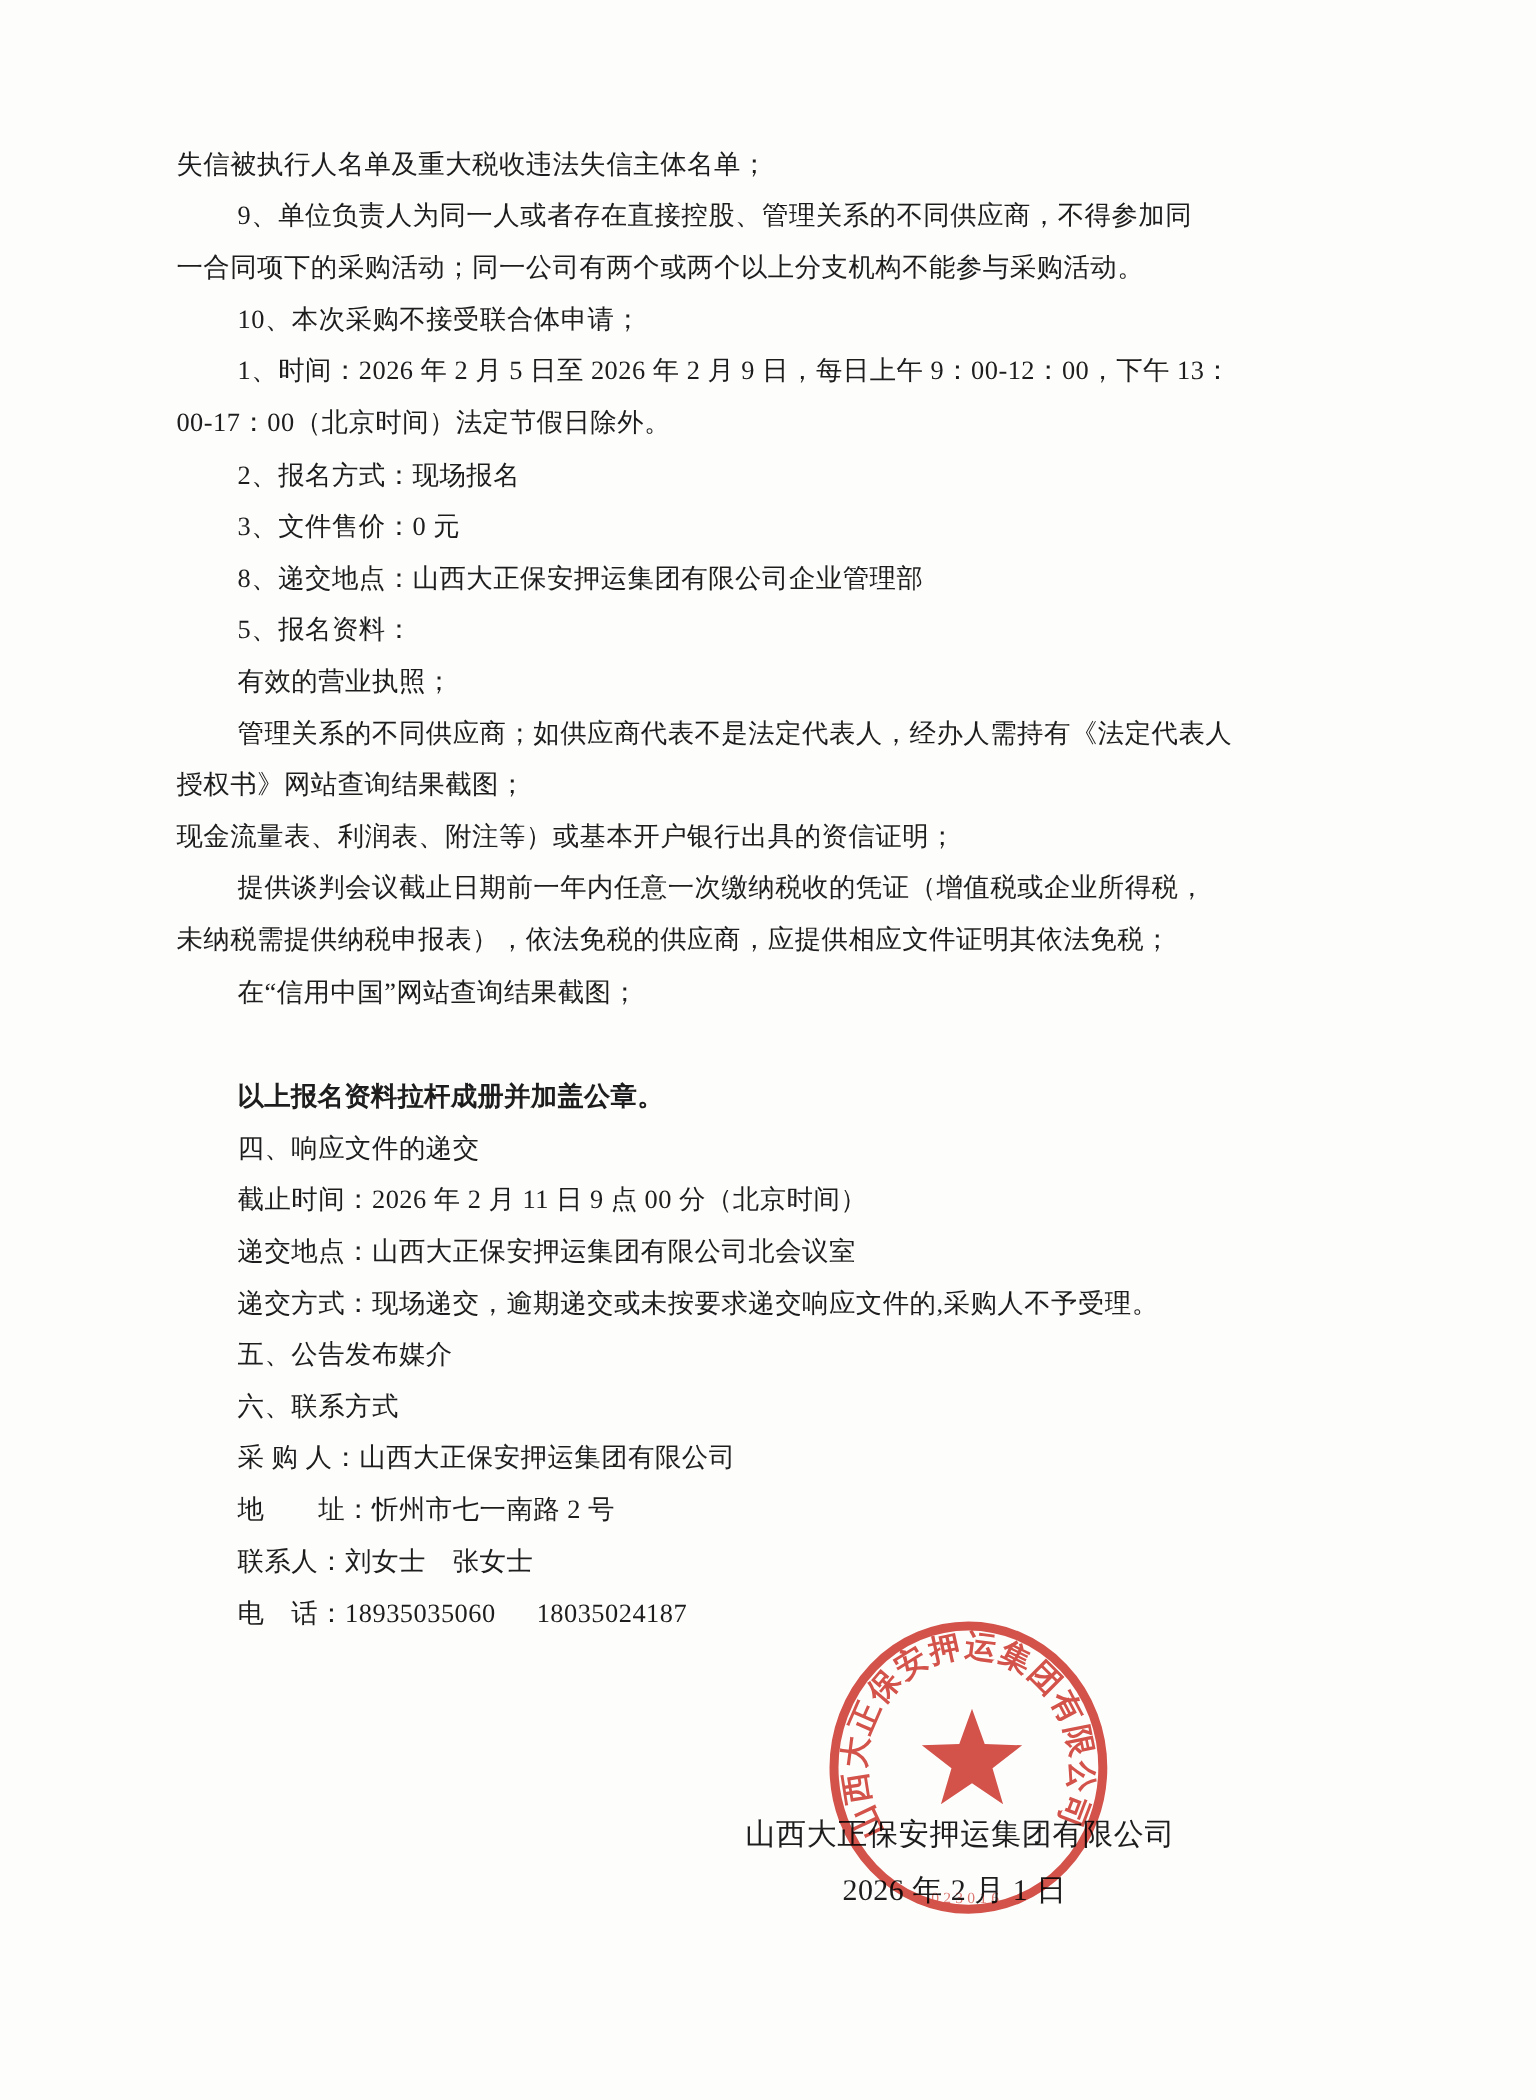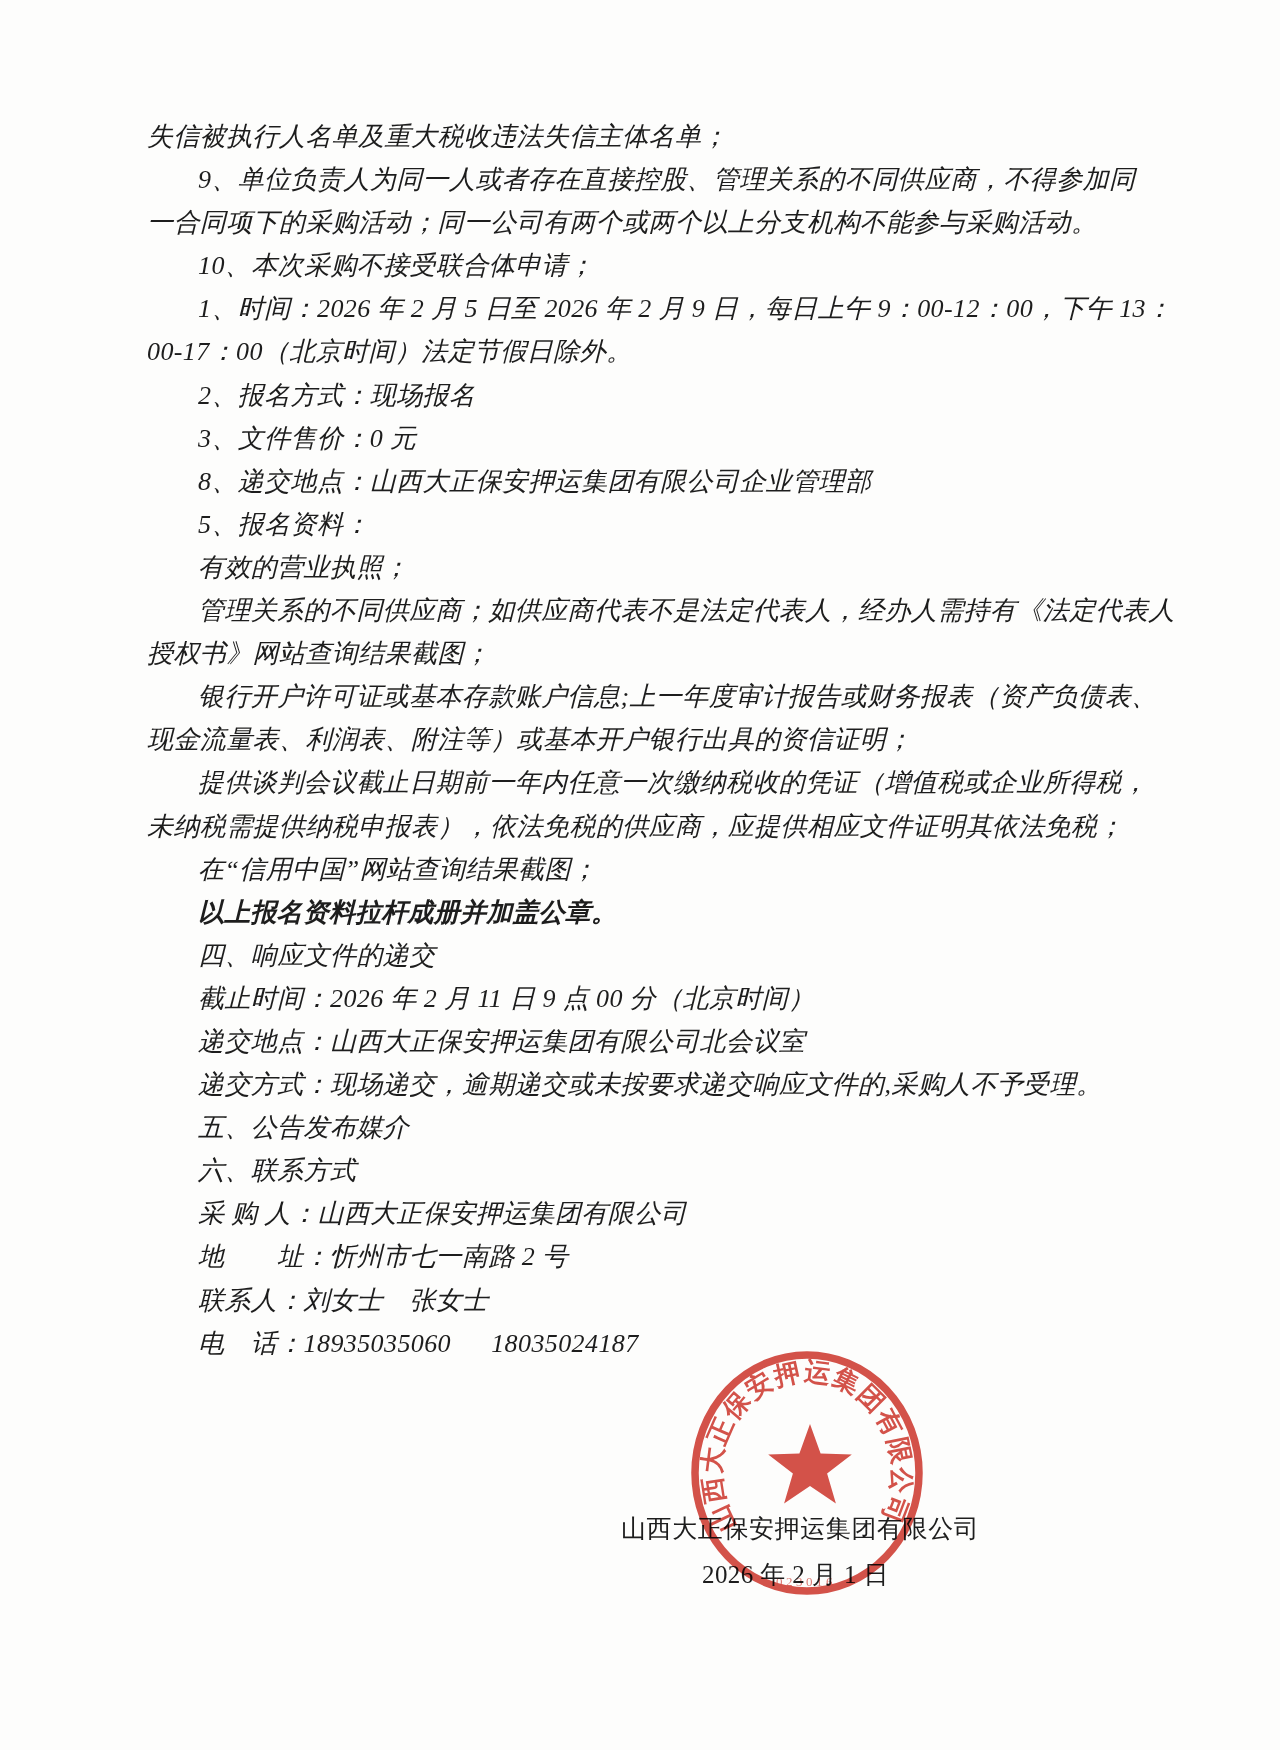--- a/index.html
+++ b/index.html
@@ -9,29 +9,28 @@
     width:1280px;height:1750px;
     margin:0 auto;
     background:#fdfdfc;
     overflow:hidden;
     font-family:"Liberation Serif","DejaVu Serif",serif;
   }
   .doc-body{
     position:absolute;
     left:147px;top:115px;
     width:1060px;
-    font-size:26px;
+    font-size:22px;
     line-height:43.1px;
     letter-spacing:0.4px;
     color:#1d1d1d;
-    font-style:italic;
   }
   .doc-body .line{white-space:pre;}
   .doc-body .indent{padding-left:51px;}
-  .doc-body .bold{font-weight:bold;letter-spacing:0.2px;}
+  .doc-body .bold{font-weight:bold;letter-spacing:0.2px;margin-top:44px;}
   .sig{
     position:absolute;
     color:#1d1d1d;
     white-space:pre;
   }
   .sig-company{left:621px;top:1512px;font-size:25px;letter-spacing:0.6px;}
   .sig-date{left:702px;top:1558px;font-size:25px;letter-spacing:0.4px;}
   .seal-svg{
     position:absolute;left:0;top:0;
     pointer-events:none;
@@ -63,21 +62,20 @@
       <div class="line indent">10、本次采购不接受联合体申请；</div>
       <div class="line indent">1、时间：2026 年 2 月 5 日至 2026 年 2 月 9 日，每日上午 9：00-12：00，下午 13：</div>
       <div class="line">00-17：00（北京时间）法定节假日除外。</div>
       <div class="line indent">2、报名方式：现场报名</div>
       <div class="line indent">3、文件售价：0 元</div>
       <div class="line indent">8、递交地点：山西大正保安押运集团有限公司企业管理部</div>
       <div class="line indent">5、报名资料：</div>
       <div class="line indent">有效的营业执照；</div>
       <div class="line indent">管理关系的不同供应商；如供应商代表不是法定代表人，经办人需持有《法定代表人</div>
       <div class="line">授权书》网站查询结果截图；</div>
-      <div class="line indent">银行开户许可证或基本存款账户信息;上一年度审计报告或财务报表（资产负债表、</div>
       <div class="line">现金流量表、利润表、附注等）或基本开户银行出具的资信证明；</div>
       <div class="line indent">提供谈判会议截止日期前一年内任意一次缴纳税收的凭证（增值税或企业所得税，</div>
       <div class="line">未纳税需提供纳税申报表），依法免税的供应商，应提供相应文件证明其依法免税；</div>
       <div class="line indent">在“信用中国”网站查询结果截图；</div>
       <div class="line indent bold">以上报名资料拉杆成册并加盖公章。</div>
       <div class="line indent">四、响应文件的递交</div>
       <div class="line indent">截止时间：2026 年 2 月 11 日 9 点 00 分（北京时间）</div>
       <div class="line indent">递交地点：山西大正保安押运集团有限公司北会议室</div>
       <div class="line indent">递交方式：现场递交，逾期递交或未按要求递交响应文件的,采购人不予受理。</div>
       <div class="line indent">五、公告发布媒介</div>

